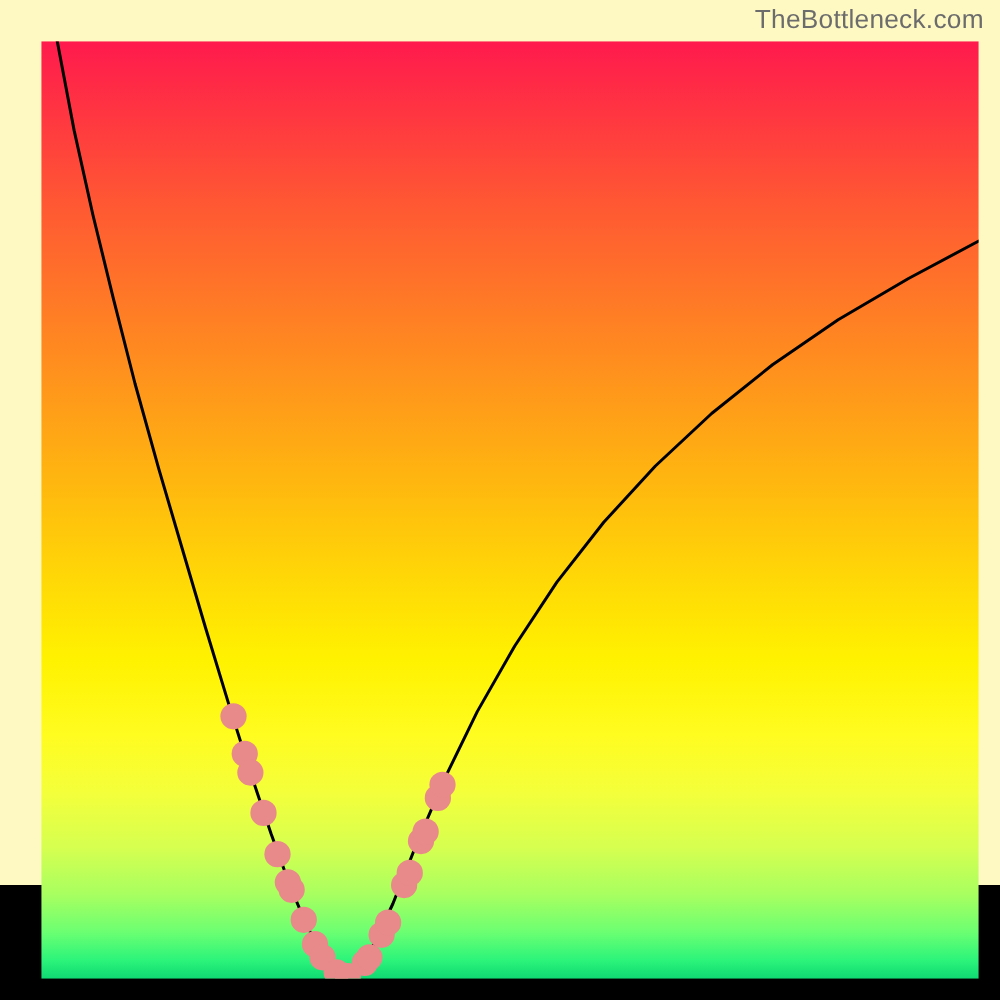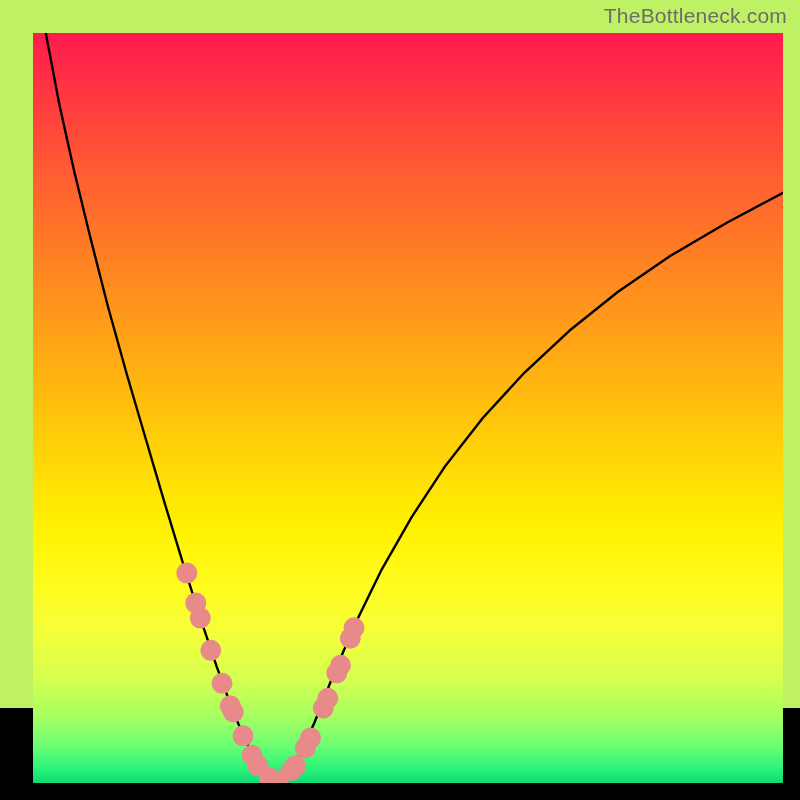--- a/index.html
+++ b/index.html
@@ -10,21 +10,21 @@
     overflow: hidden;
     background: #000;
     font-family: Arial, Helvetica, sans-serif;
   }
   .frame {
     position: absolute;
     top: 0;
     left: 0;
     width: 800px;
     height: 708px;
-    background: #bef264;
+    background: #fef9c3;
   }
   .plot {
     position: absolute;
     top: 33px;
     left: 33px;
     width: 750px;
     height: 750px;
     overflow: hidden;
   }
   .gradient-bg {

